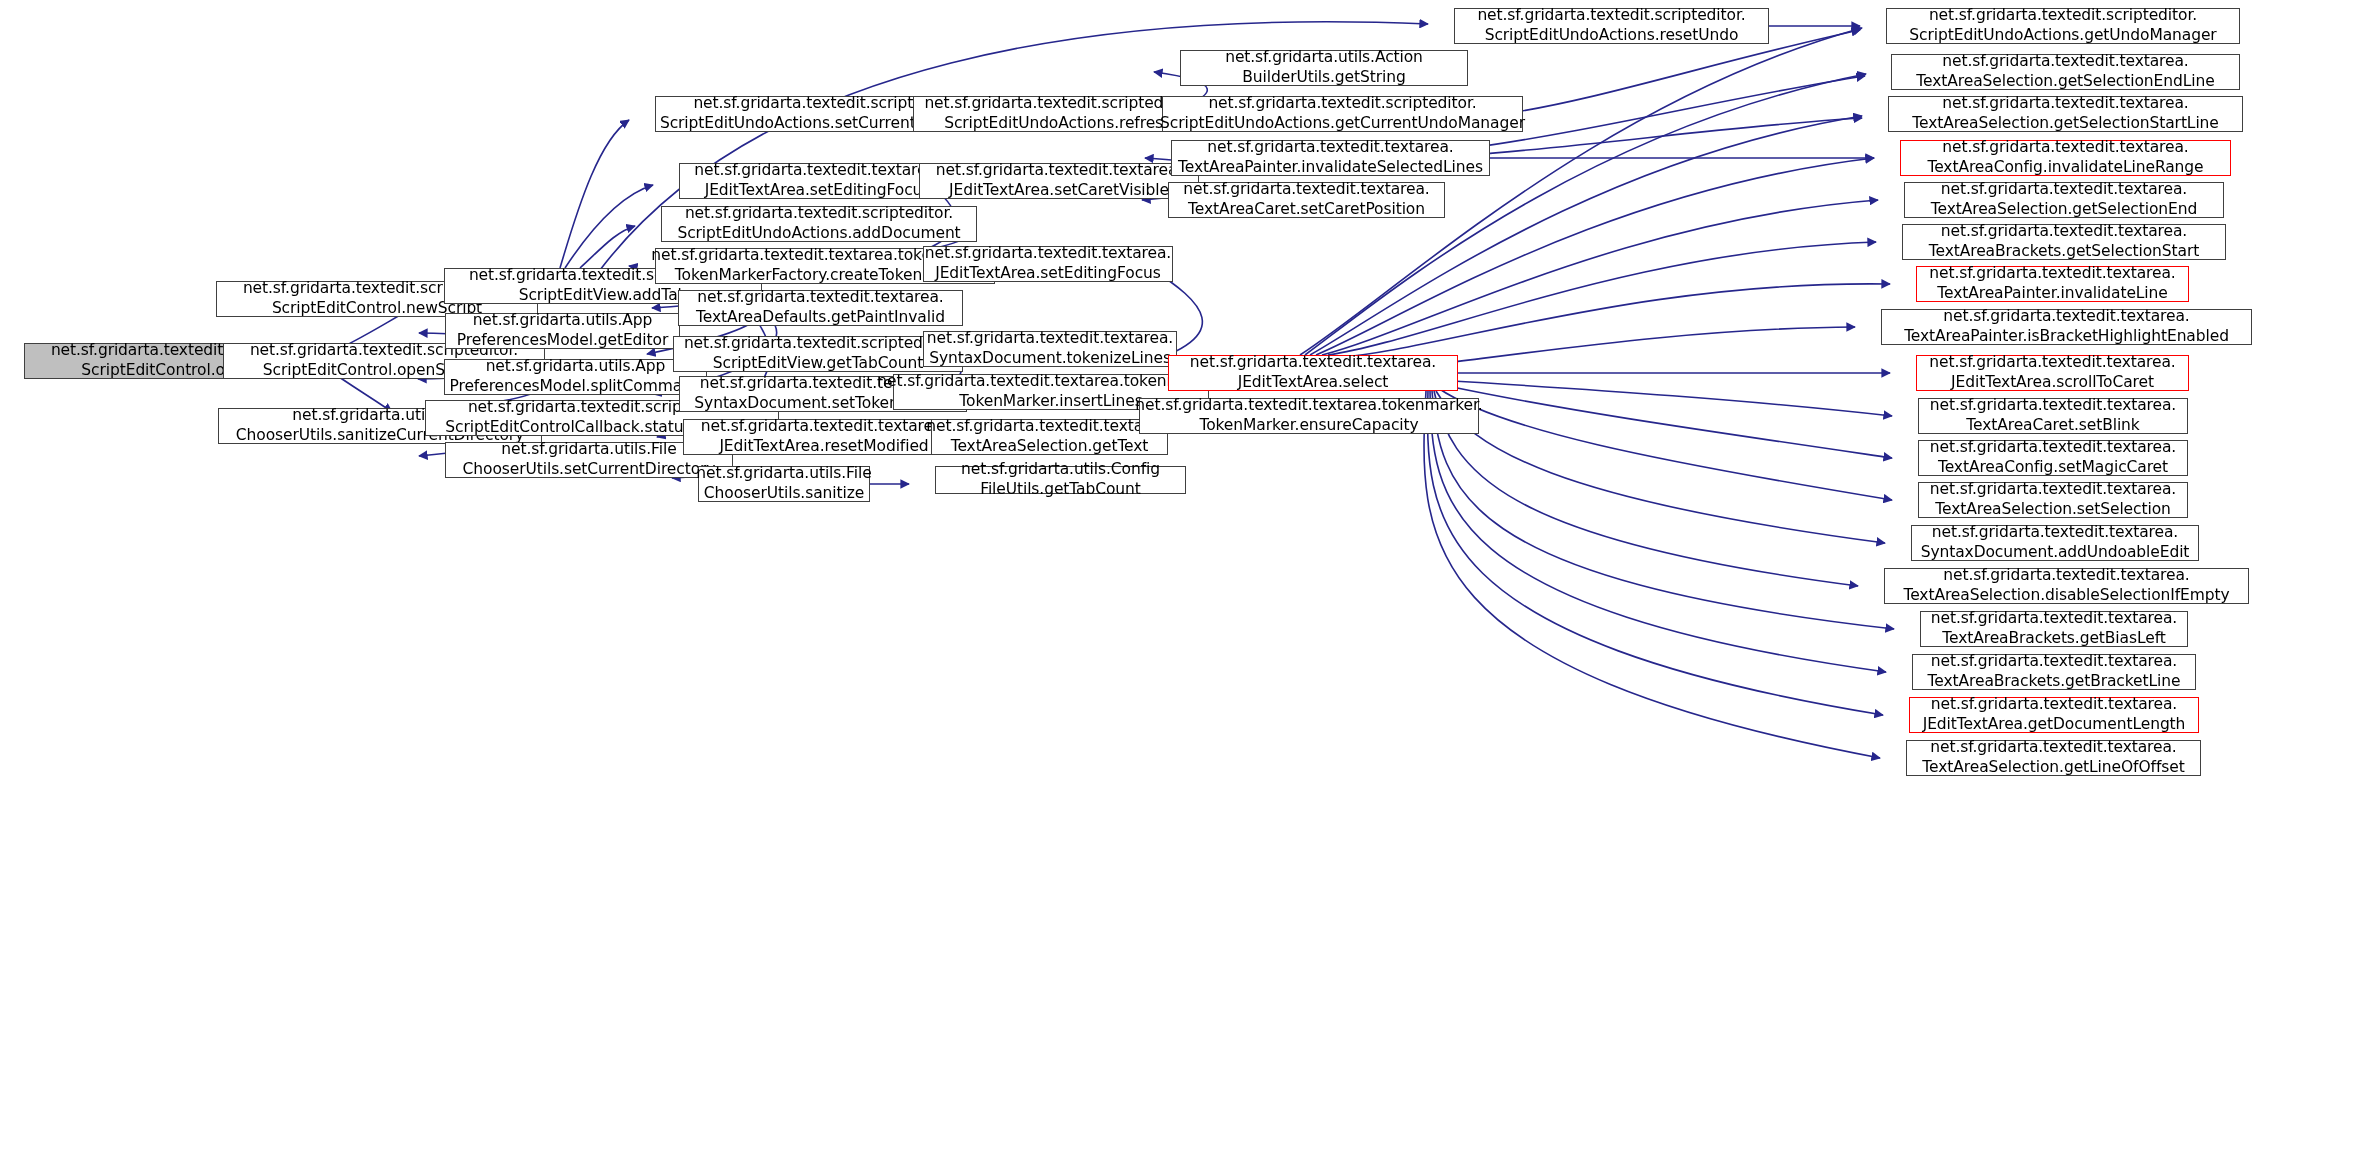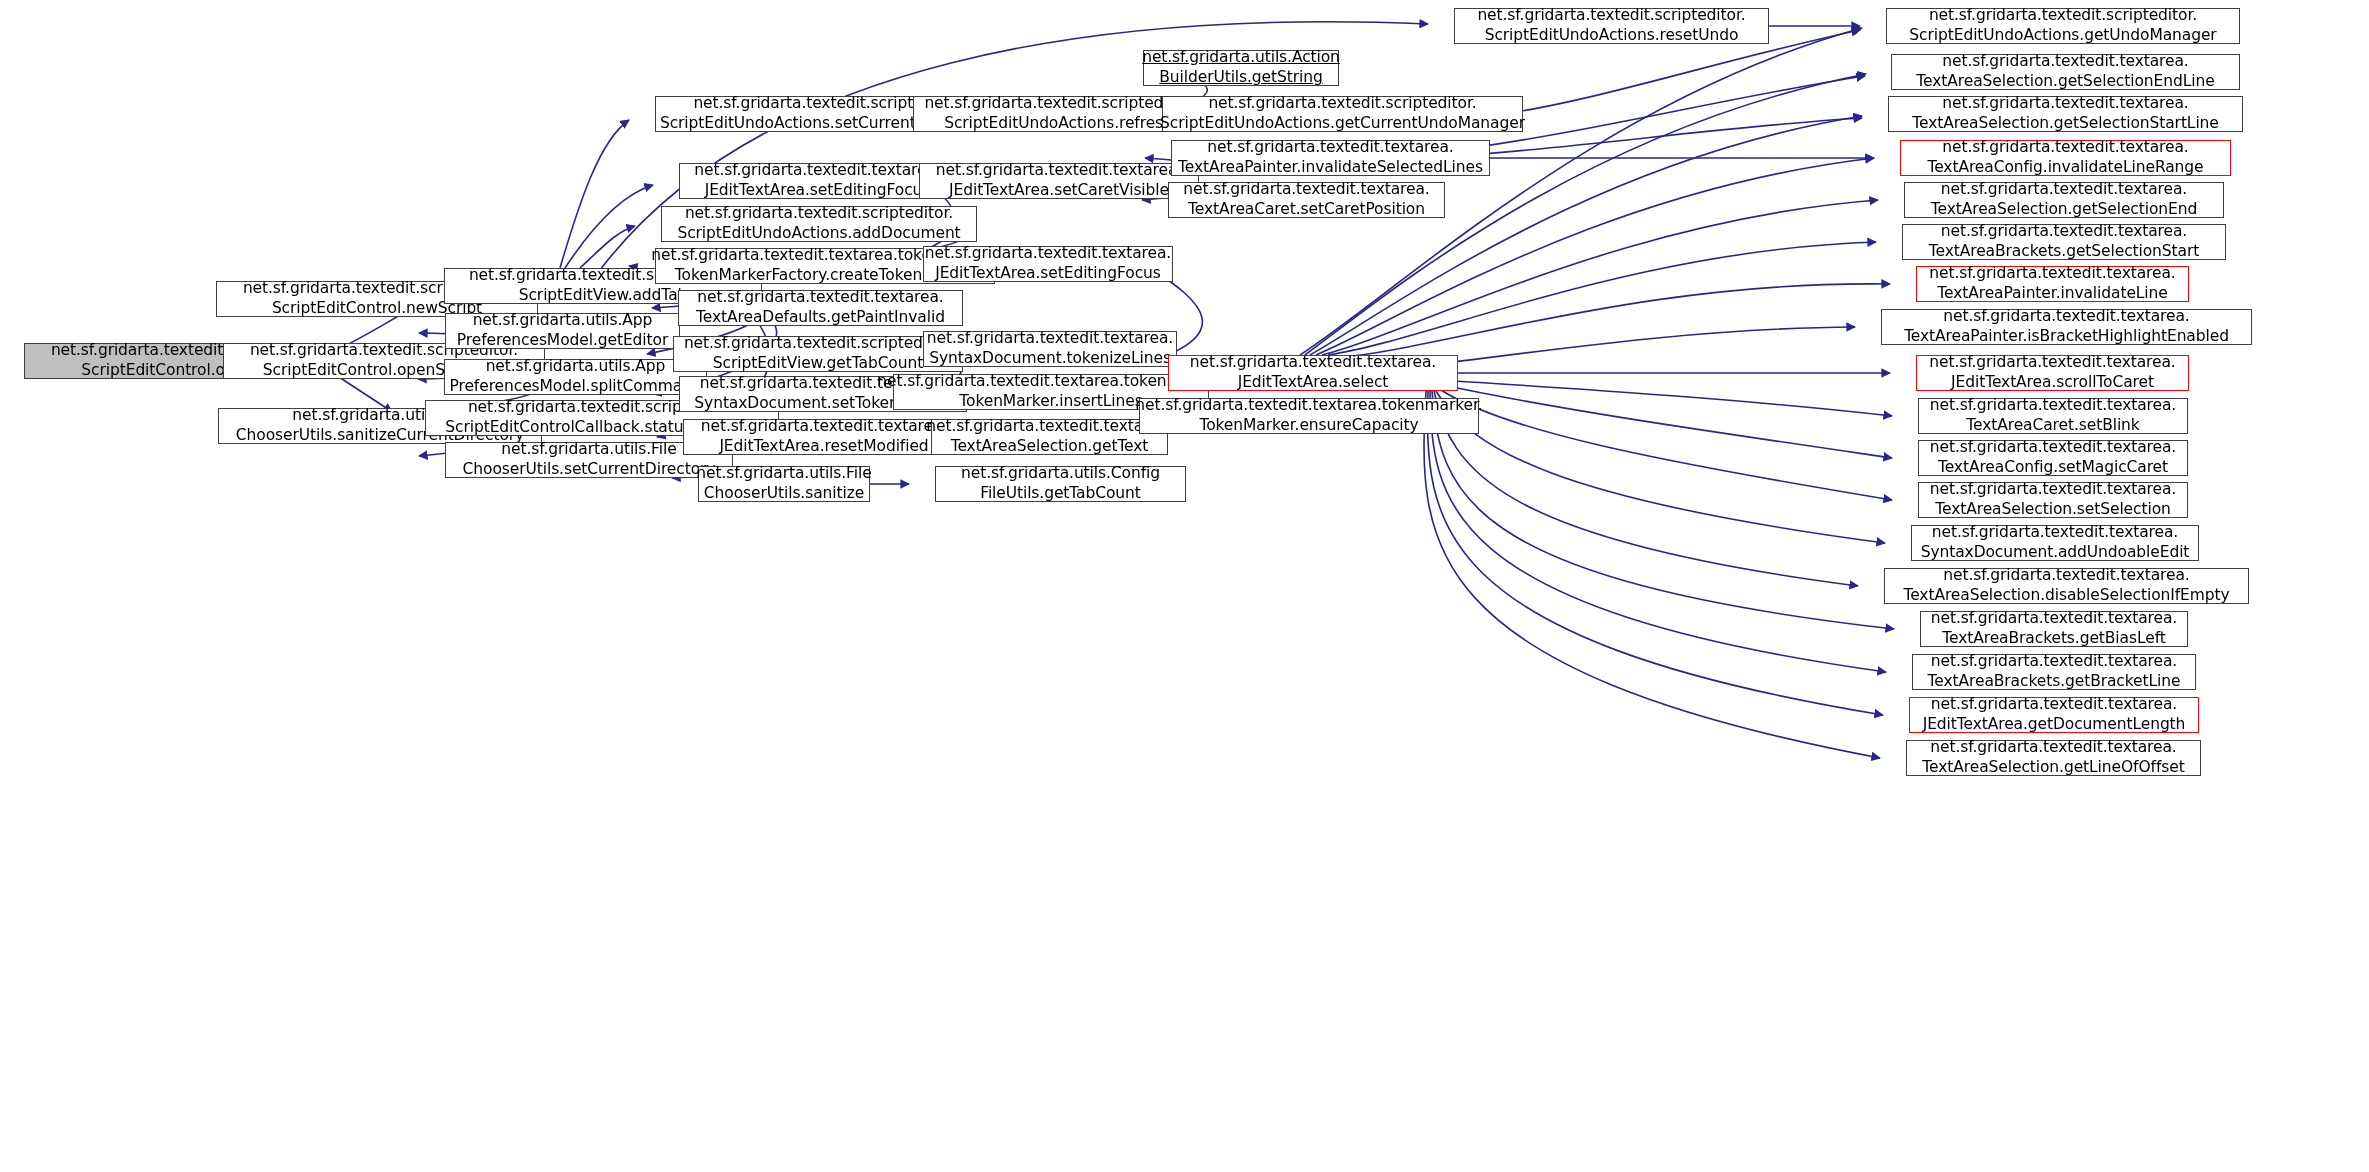--- a/index.html
+++ b/index.html
@@ -207,25 +207,25 @@
         <span class="l2">SyntaxDocument.tokenizeLines</span>
       </div>
       <div class="node" style="left: 873px; top: 374px; width: 316px; height: 36px;">
         <span class="l1">net.sf.gridarta.textedit.textarea.tokenmarker.</span>
         <span class="l2">TokenMarker.insertLines</span>
       </div>
       <div class="node" style="left: 911px; top: 419px; width: 237px; height: 36px;">
         <span class="l1">net.sf.gridarta.textedit.textarea.</span>
         <span class="l2">TextAreaSelection.getText</span>
       </div>
-      <div class="node" style="left: 915px; top: 466px; width: 251px; height: 36px;">
+      <div class="node" style="left: 915px; top: 466px; width: 251px; height: 28px;">
         <span class="l1">net.sf.gridarta.utils.Config</span>
         <span class="l2">FileUtils.getTabCount</span>
       </div>
-      <div class="node" style="left: 1123px; top: 50px; width: 196px; height: 36px; text-decoration: underline;">
+      <div class="node" style="left: 1160px; top: 50px; width: 288px; height: 36px;">
         <span class="l1">net.sf.gridarta.utils.Action</span>
         <span class="l2">BuilderUtils.getString</span>
       </div>
       <div class="node" style="left: 1142px; top: 96px; width: 361px; height: 36px;">
         <span class="l1">net.sf.gridarta.textedit.scripteditor.</span>
         <span class="l2">ScriptEditUndoActions.getCurrentUndoManager</span>
       </div>
       <div class="node" style="left: 1151px; top: 140px; width: 319px; height: 36px;">
         <span class="l1">net.sf.gridarta.textedit.textarea.</span>
         <span class="l2">TextAreaPainter.invalidateSelectedLines</span>

